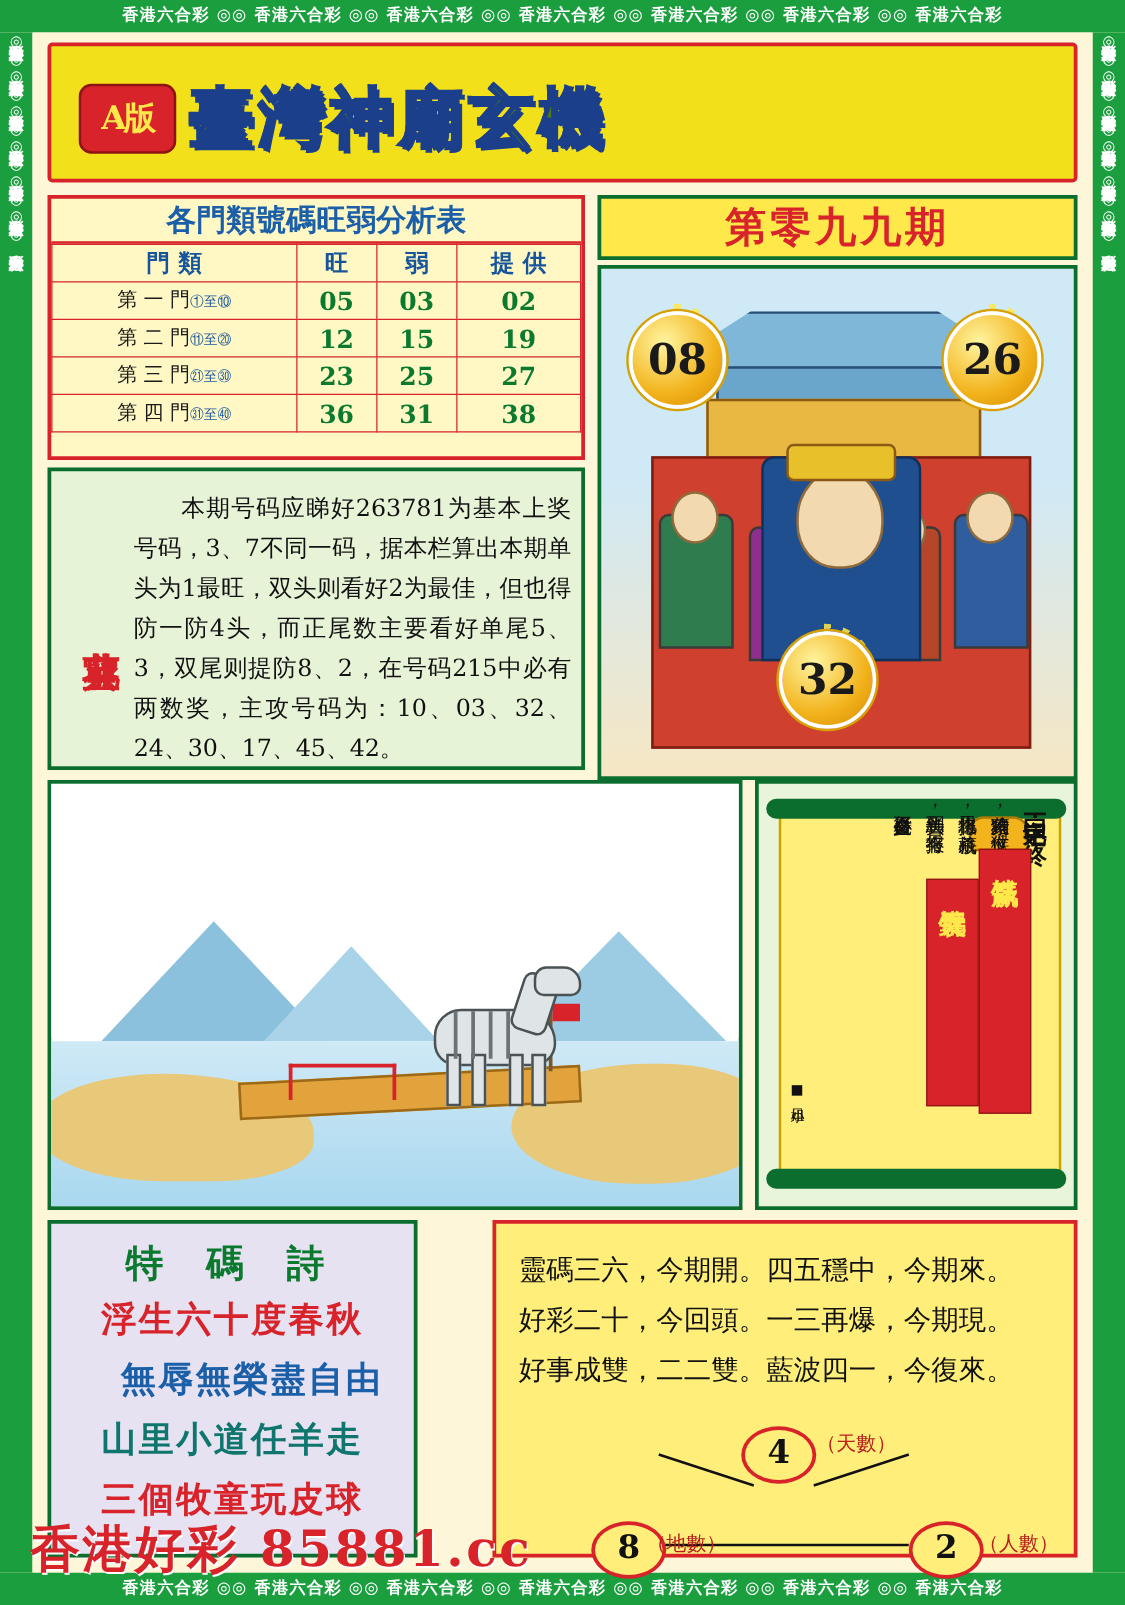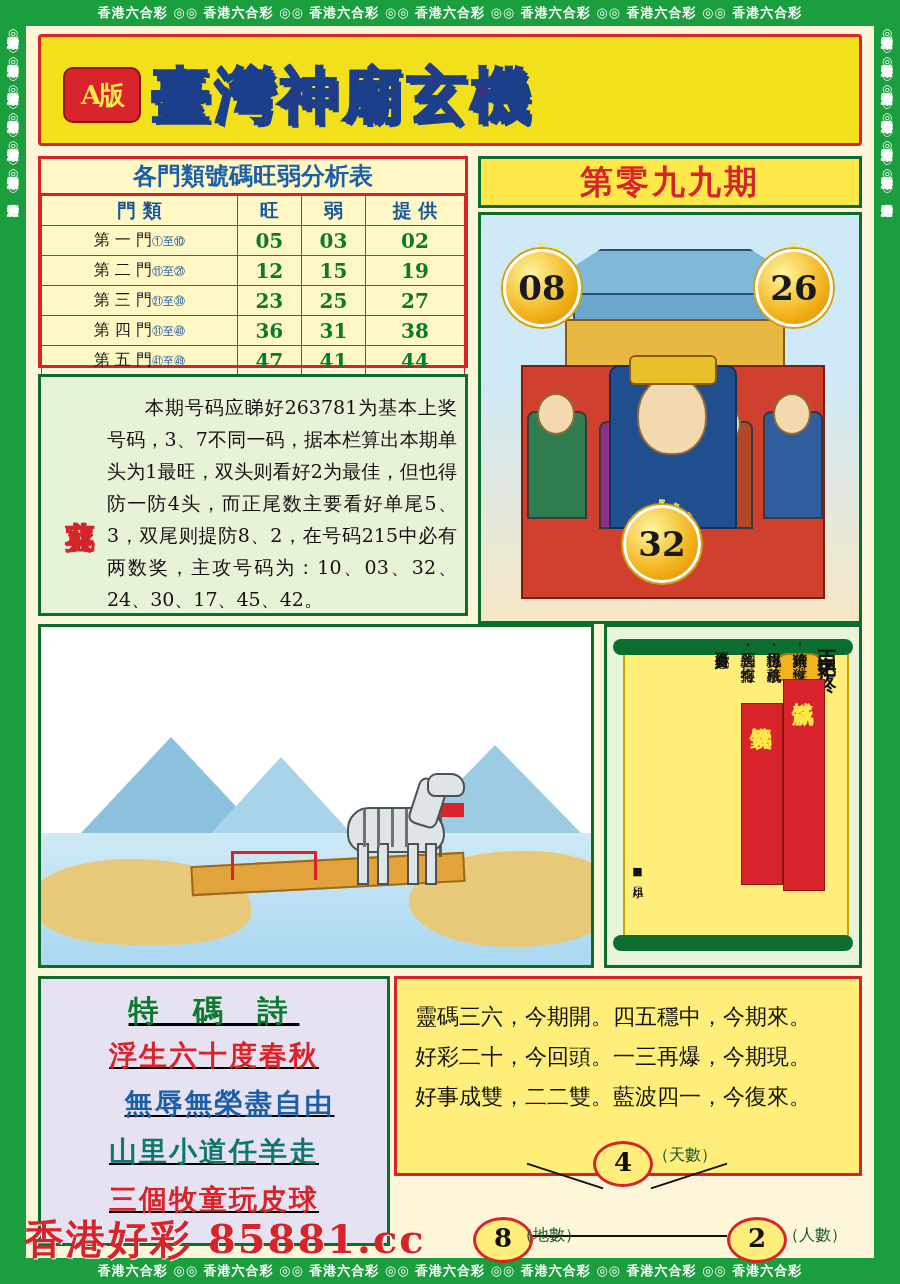--- a/index.html
+++ b/index.html
@@ -49,22 +49,22 @@
     position:absolute;left:22px;top:30px;width:74px;height:52px;
     background:#d8232a;border-radius:10px;color:#ffe94a;
     font-size:26px;font-weight:bold;text-align:center;line-height:52px;
     font-family:"DejaVu Serif","Liberation Serif",serif;
     letter-spacing:-2px;
     border:2px solid #8e1414;
   }
   .title-main{
     position:absolute;left:110px;top:10px;width:700px;height:96px;
     font-family:"DejaVu Serif","Liberation Serif",serif;
-    font-size:60px;font-weight:bold;line-height:96px;
-    color:#701a75;
+    font-size:52px;font-weight:bold;line-height:96px;
+    color:#4d7c0f;
     -webkit-text-stroke:2px #1b3f8b;
     text-shadow:3px 3px 0 #1b3f8b, -1px -1px 0 #1b3f8b;
     letter-spacing:4px;
     white-space:nowrap;
   }
   
   .analysis{
     position:absolute;left:12px;top:130px;width:430px;height:212px;
     background:#fff8c4;border:3px solid #d8232a;box-sizing:border-box;
   }
@@ -278,57 +278,57 @@
     position:absolute;left:22px;top:238px;font-size:11px;color:#111;
     writing-mode:vertical-rl;text-orientation:upright;height:62px;
     background:#ffef7a;
   }
   .ingot{
     position:absolute;left:168px;top:26px;width:44px;height:24px;
     background:#f2b31c;border:2px solid #a97a05;border-radius:12px 12px 4px 4px;
   }
   
   .temashi{
-    position:absolute;left:12px;top:950px;width:352px;height:270px;
-    background:#e6e2f2;border:3px solid #0b6e2e;box-sizing:border-box;text-decoration:underline;
+    position:absolute;left:12px;top:950px;width:296px;height:270px;
+    background:#e6e2f2;border:3px solid #0b6e2e;box-sizing:border-box;
   }
   .temashi-title{
     margin-top:12px;text-align:center;color:#0b7a2f;font-size:30px;font-weight:bold;
     letter-spacing:12px;font-family:"DejaVu Serif","Liberation Serif",serif;
   }
   .poem-line{
     text-align:center;font-size:28px;font-weight:bold;line-height:48px;
     font-family:"DejaVu Serif","Liberation Serif",serif;
     letter-spacing:2px;
   }
   .pl1{color:#d8232a;}
   .pl2{color:#1b5fa8;margin-left:31px;}
   .pl3{color:#0f766e;}
   .pl4{color:#d8232a;}
   
   .bottomright{
-    position:absolute;left:368px;top:950px;width:468px;height:200px;
+    position:absolute;left:368px;top:950px;width:468px;height:270px;
     background:#ffef7a;border:3px solid #d8232a;box-sizing:border-box;
   }
   .br-line{
     font-size:22px;line-height:40px;color:#111;margin-left:18px;
     font-family:"DejaVu Serif","Liberation Serif",serif;
   }
   .oval{
     position:absolute;width:54px;height:40px;border-radius:50%;
     background:#ffef7a;border:3px solid #d8232a;
     text-align:center;line-height:36px;font-size:26px;font-weight:bold;color:#111;
     font-family:"DejaVu Serif","Liberation Serif",serif;
   }
   .ov-top{left:196px;top:162px;}
   .ov-left{left:76px;top:238px;}
   .ov-right{left:330px;top:238px;}
   .conn{position:absolute;background:#111;height:2px;}
   .tag{
-    position:absolute;font-size:16px;color:#14532d;
+    position:absolute;font-size:16px;color:#b91c1c;
     font-family:Liberation Serif, serif;
   }
   
   .watermark{
     position:absolute;left:24px;top:1212px;width:560px;height:52px;
     font-size:40px;font-weight:bold;color:#d8232a;
     font-family:"DejaVu Serif","Liberation Serif",serif;
     letter-spacing:2px;
     text-shadow:1px 1px 0 #fff;
     z-index:40;
@@ -384,26 +384,20 @@
         <td class="num">23</td>
         <td class="num">25</td>
         <td class="num">27</td>
       </tr>
       <tr>
         <td class="lbl"><span>第 四 門</span><span class="rng">㉛至㊵</span></td>
         <td class="num">36</td>
         <td class="num">31</td>
         <td class="num">38</td>
       </tr>
-      <tr>
-        <td class="lbl"><span>第 五 門</span><span class="rng">㊶至㊾</span></td>
-        <td class="num">47</td>
-        <td class="num">41</td>
-        <td class="num">44</td>
-      </tr>
     </tbody>
       </table>
   </div>
 
   <div class="issue">第零九九期</div>
 
   <div class="godpic">
     <div class="roof"></div>
     <div class="roof2"></div>
     <div class="pillar-wall"></div>

